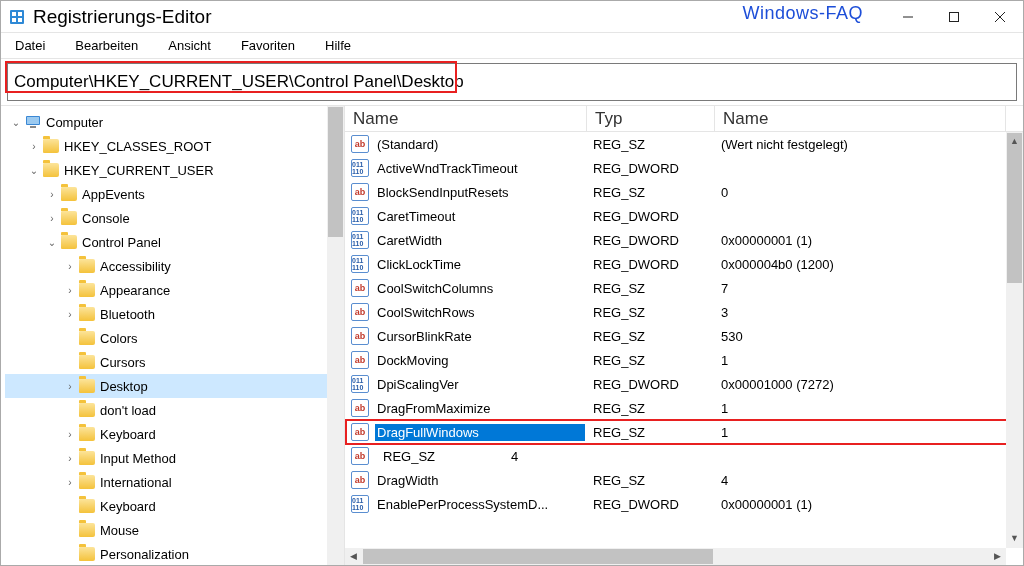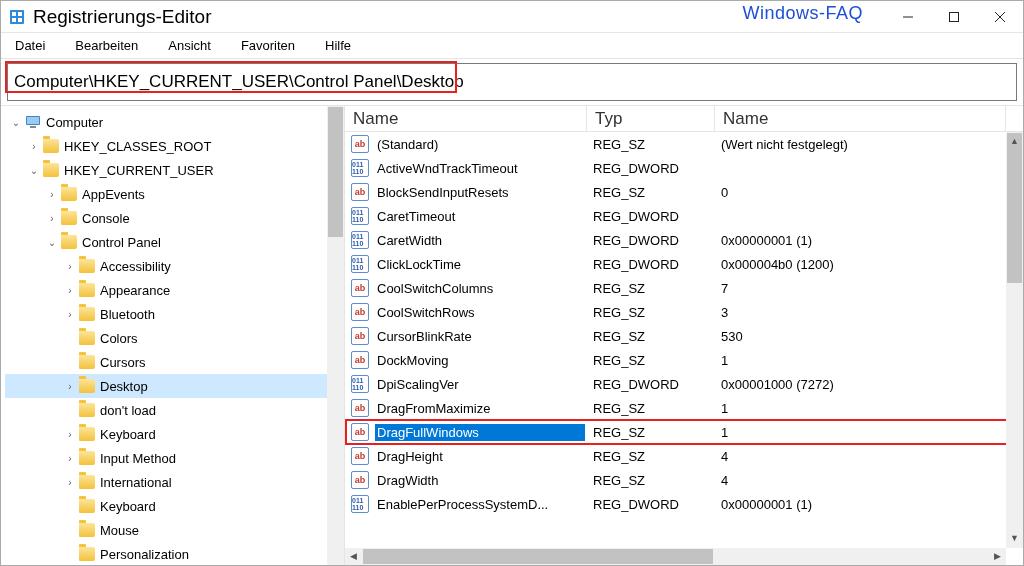--- a/index.html
+++ b/index.html
@@ -311,21 +311,20 @@
           <span class="rdata">1</span>
         </div>
         <div class="row selected hl">
           <span class="ricon sz">ab</span>
           <span class="rname">DragFullWindows</span>
           <span class="rtype">REG_SZ</span>
           <span class="rdata">1</span>
         </div>
         <div class="row">
           <span class="ricon sz">ab</span>
-          <span class="rname">DragHeight</span>
           <span class="rtype">REG_SZ</span>
           <span class="rdata">4</span>
         </div>
         <div class="row">
           <span class="ricon sz">ab</span>
           <span class="rname">DragWidth</span>
           <span class="rtype">REG_SZ</span>
           <span class="rdata">4</span>
         </div>
         <div class="row">

